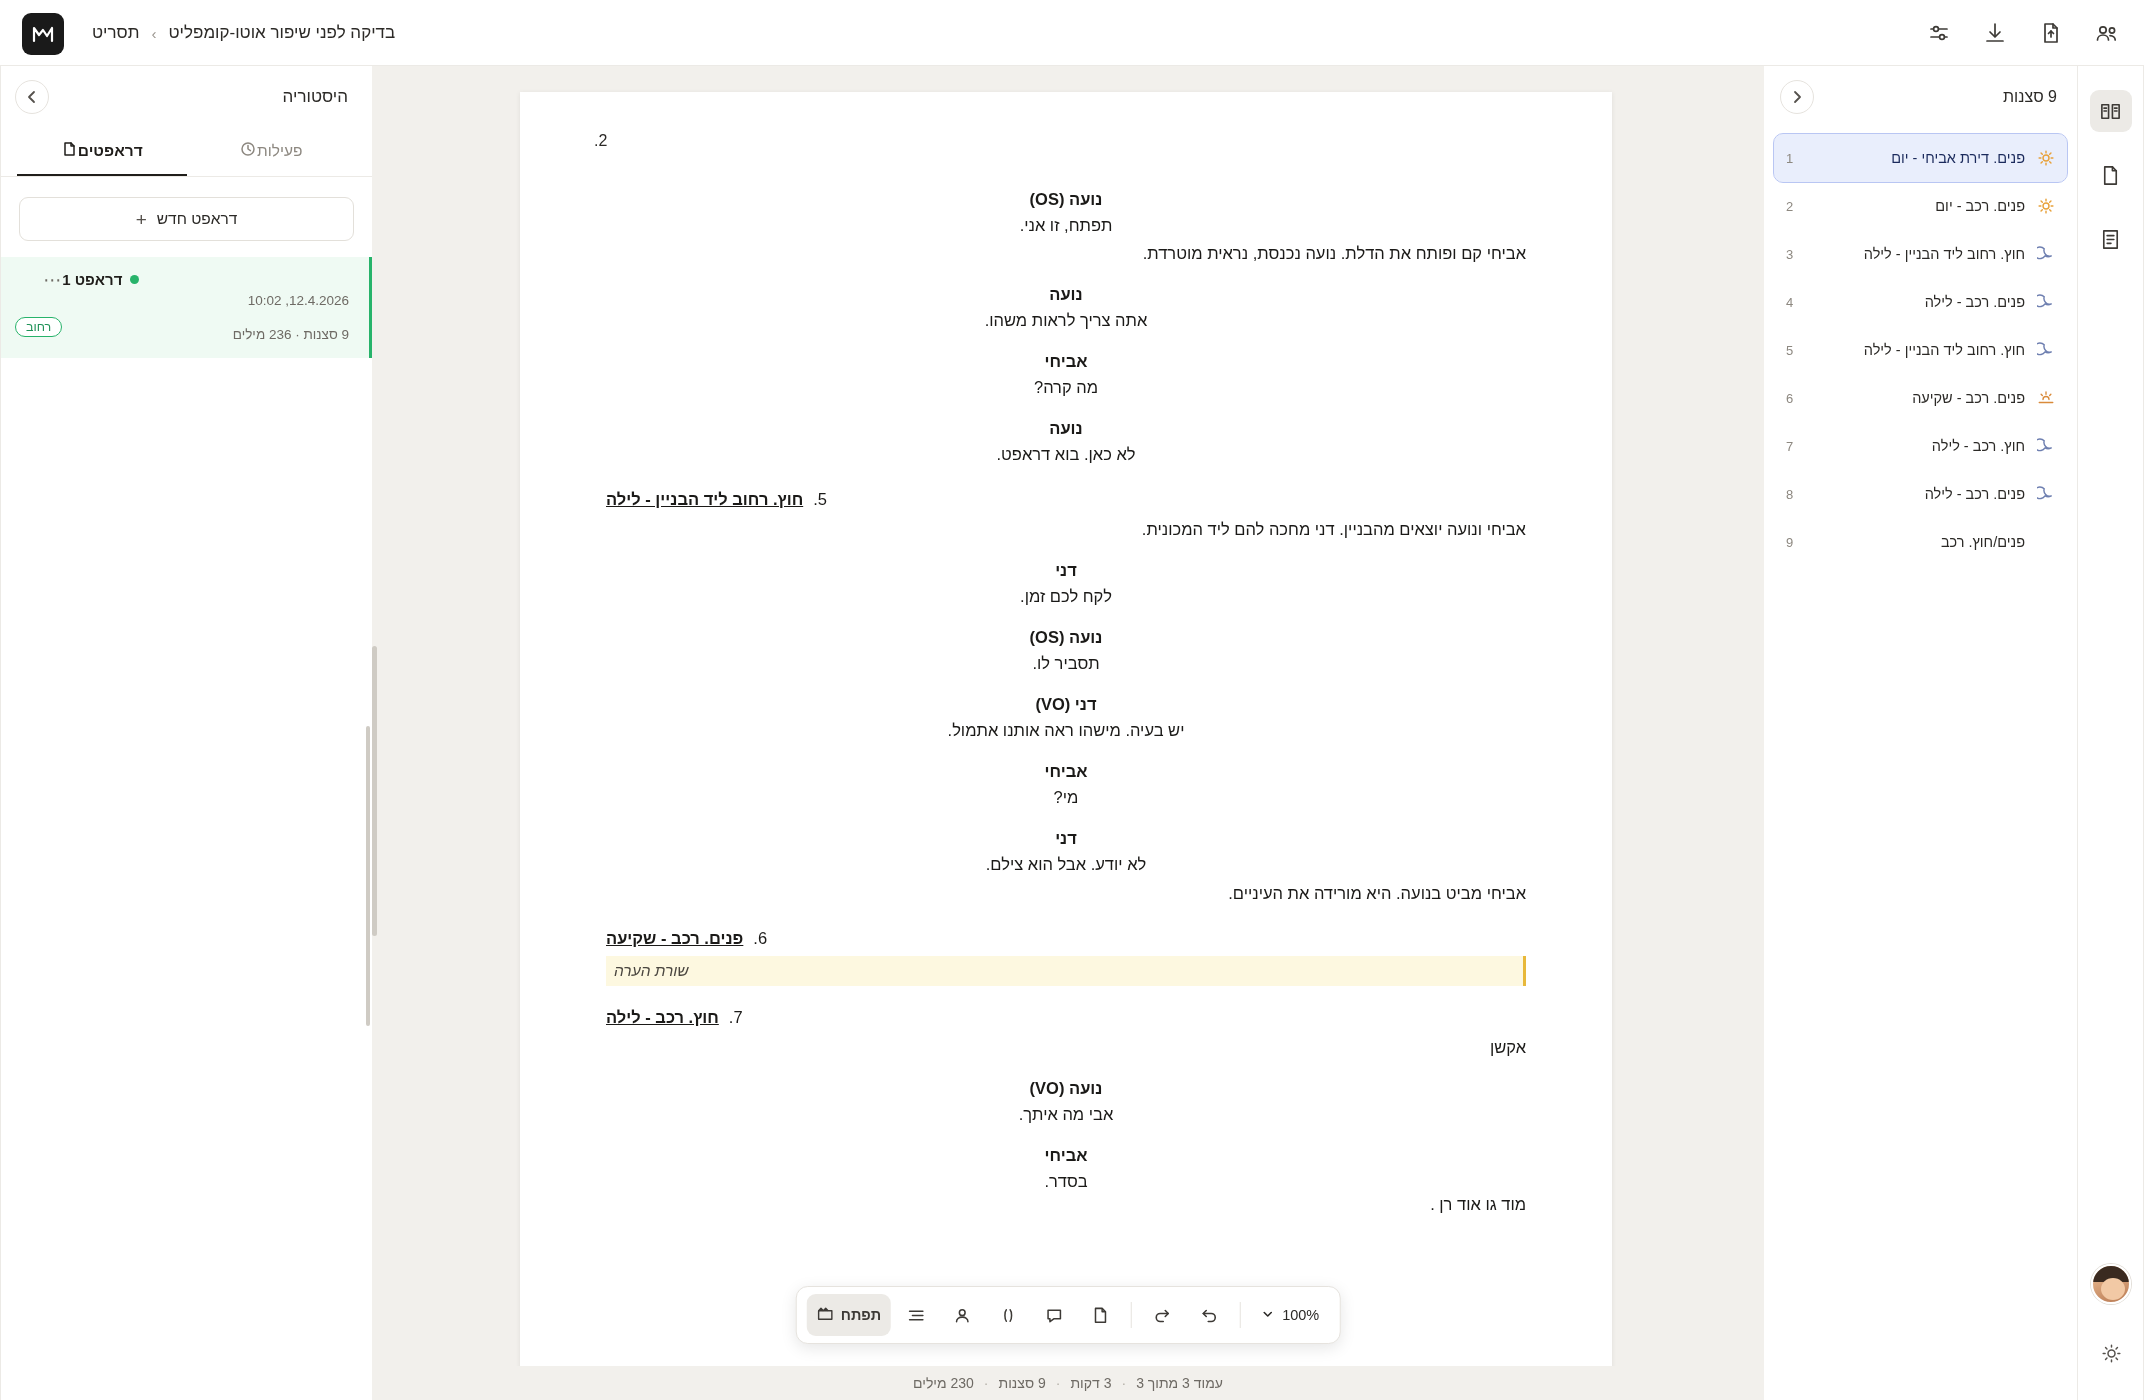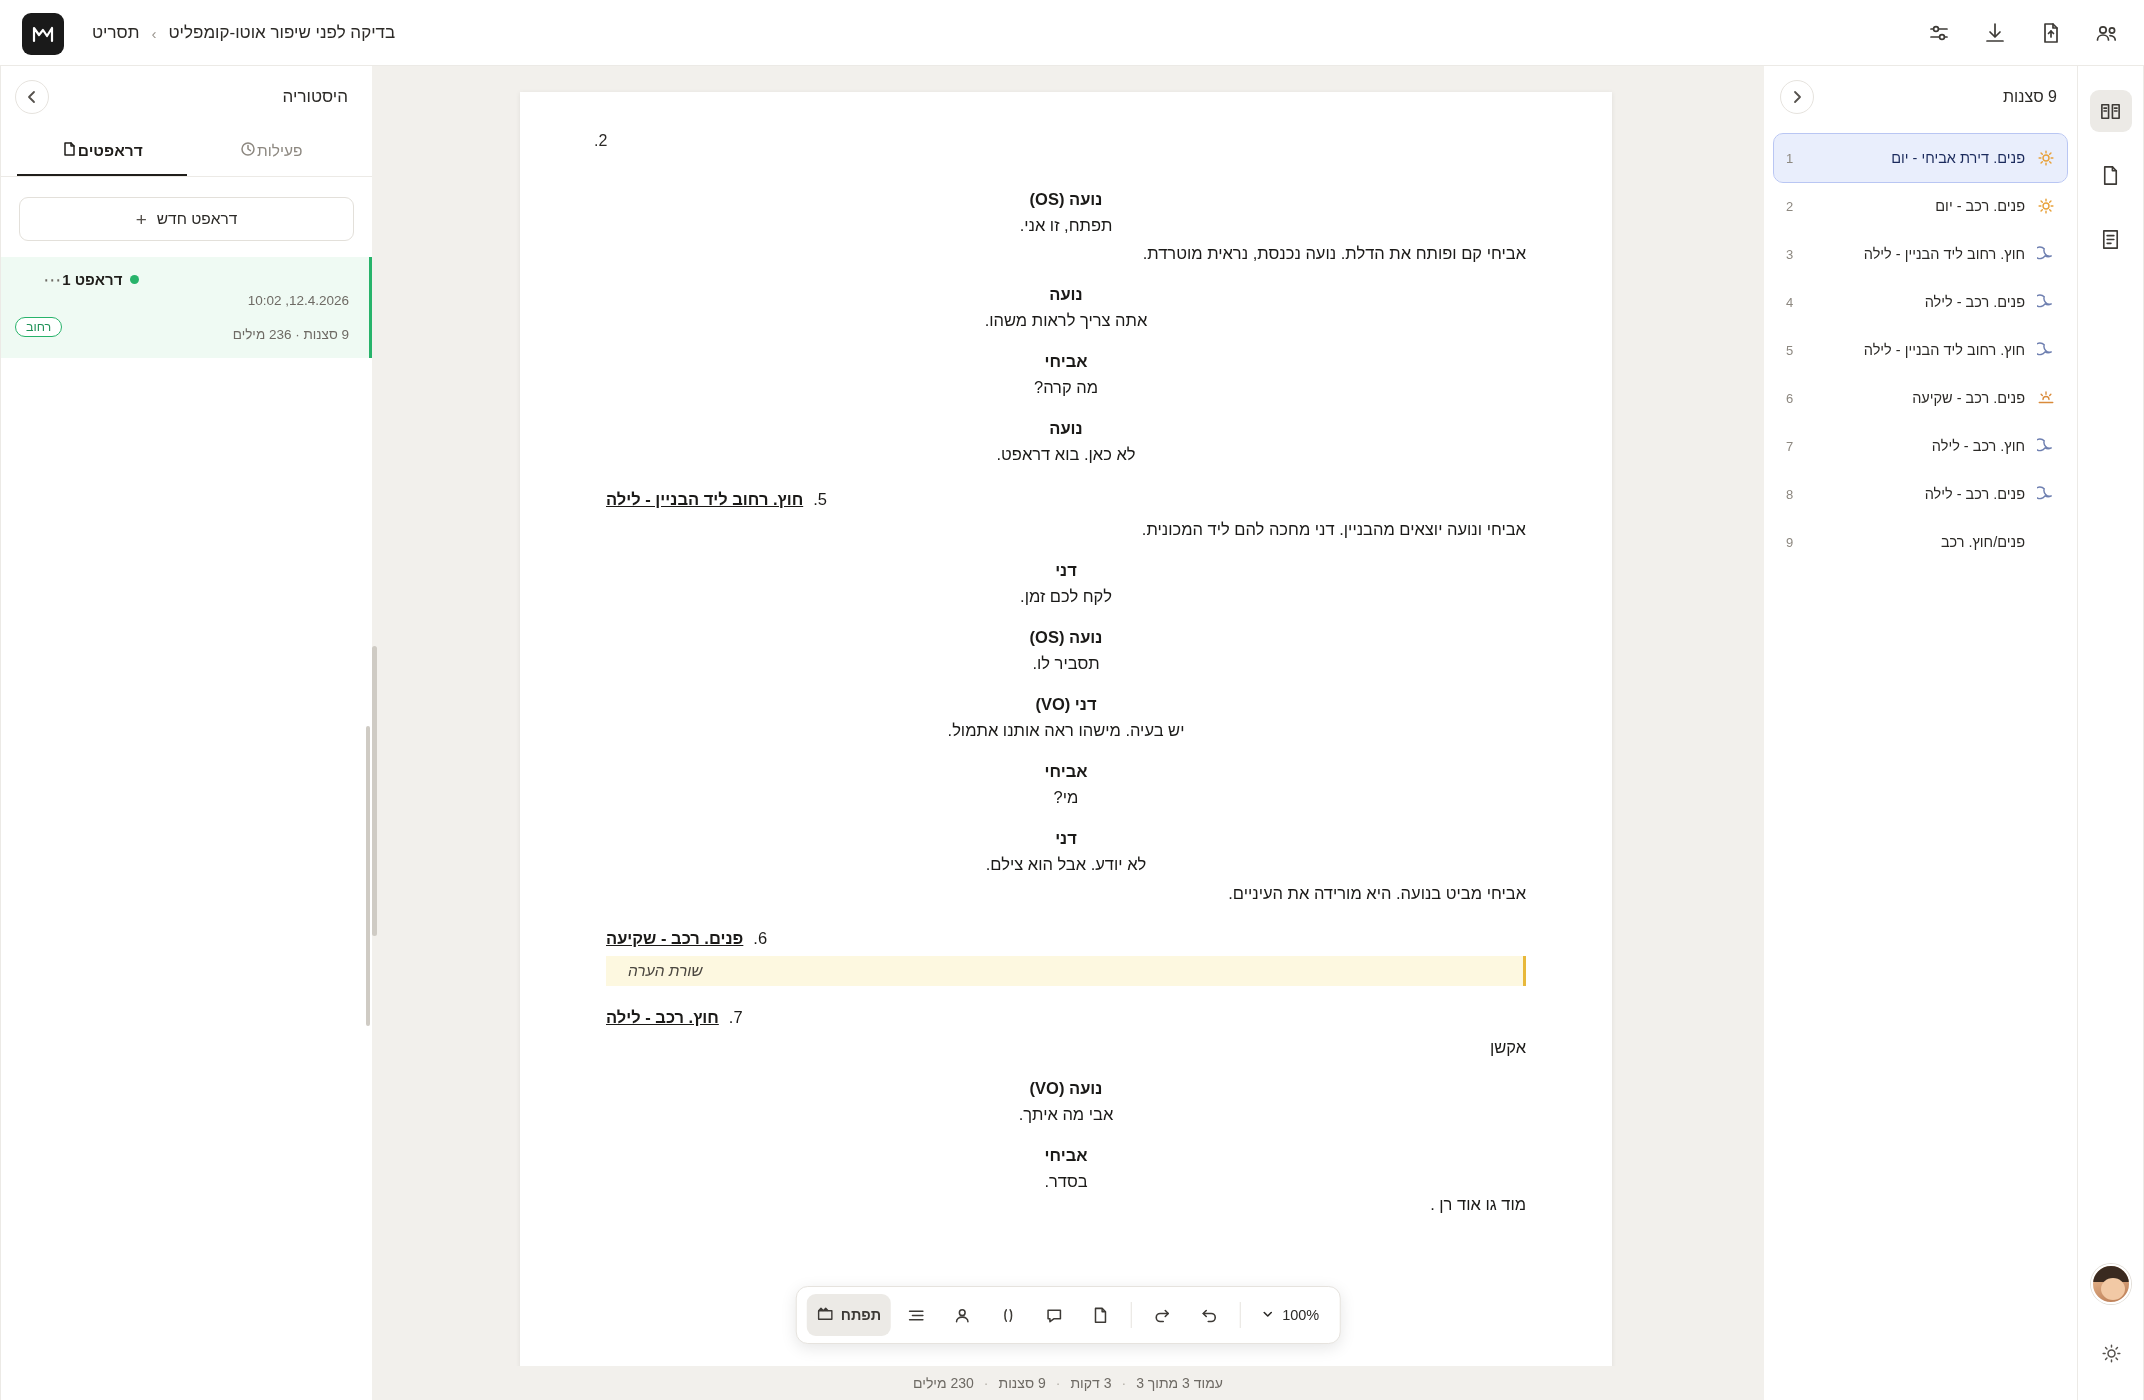--- a/index.html
+++ b/index.html
@@ -175,21 +175,21 @@
   .sl-action { text-align: right; font-size: 16.5px; color: #1b1a18; line-height: 1.7; }
   .sl-heading {
     display: flex; flex-direction: row-reverse; align-items: baseline; justify-content: flex-start;
     gap: 10px; margin-top: 22px; margin-bottom: 6px;
   }
   .sl-heading .hnum { font-size: 16.5px; color: #1b1a18; }
   .sl-heading .htext { font-size: 16.5px; font-weight: 700; text-decoration: underline; color: #1b1a18; }
   .sl-note {
     background: #fdf8e0; border-right: 3px solid #e8b83a;
     text-align: left; font-style: italic; font-size: 15.5px; color: #4a463f;
-    padding: 6px 22px; margin: 8px 0 4px 0;
+    padding: 6px 8px; margin: 8px 0 4px 0;
   }
   .sl-cut { text-align: right; font-size: 16.5px; color: #1b1a18; }
 
   
   #float-toolbar {
     position: absolute; left: 50%; transform: translateX(-50%);
     bottom: 56px; height: 58px; background: #ffffff;
     border: 1px solid #e6e3de; border-radius: 12px;
     box-shadow: 0 4px 16px rgba(0,0,0,.10);
     display: flex; flex-direction: row-reverse; align-items: center;

